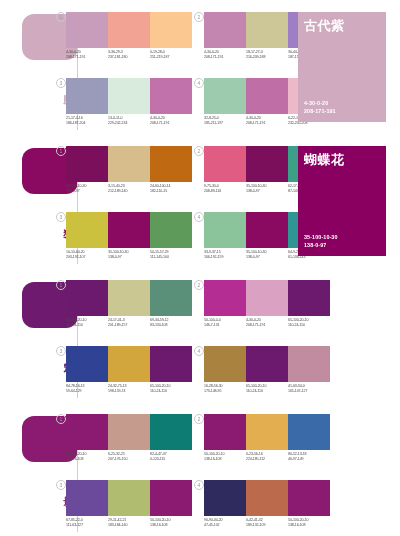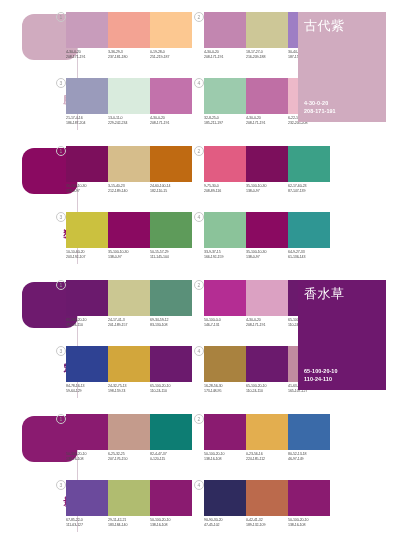--- a/index.html
+++ b/index.html
@@ -63,21 +63,21 @@
   }
 
   
   .card{
     position:absolute;left:298px;top:12px;
     width:88px;height:110px;
   }
   .cardname{
     position:absolute;left:6px;top:6px;
     color:#ffffff;font-size:13px;line-height:15px;
-    font-weight:normal;letter-spacing:0.5px;
+    font-weight:bold;letter-spacing:0.5px;
   }
   .cardcodes{position:absolute;left:6px;bottom:7px;}
   .cardcodes div{
     color:#ffffff;font-size:5.4px;line-height:8px;
     font-weight:bold;letter-spacing:0.1px;white-space:nowrap;
   }
 </style>
 </head>
 <body>
 
@@ -276,20 +276,27 @@
                 <div class="cmyk">35-100-10-30</div>
                 <div class="rgb">138-0-97</div>
               </div>
               <div class="codecell">
                 <div class="cmyk">64-9-27-33</div>
                 <div class="rgb">61-136-143</div>
               </div>
             </div>
           </div>
         </div>
+        <div class="card" style="background: rgb(138, 0, 97);">
+          <div class="cardname">蝴蝶花</div>
+          <div class="cardcodes">
+            <div>35-100-10-30</div>
+            <div>138-0-97</div>
+          </div>
+        </div>
       </div>
       <div class="section">
         <div class="keycol">
           <div class="keyswatch" style="background: rgb(110, 26, 110);"></div>
           <div class="keyline"></div>
           <div class="keylabel" style="color: rgb(110, 26, 110);">魅力</div>
         </div>
         <div class="groups">
           <div class="group g1">
             <div class="gnum">1</div>
@@ -373,27 +380,20 @@
                 <div class="cmyk">65-100-20-10</div>
                 <div class="rgb">110-24-110</div>
               </div>
               <div class="codecell">
                 <div class="cmyk">41-63-34-0</div>
                 <div class="rgb">165-107-127</div>
               </div>
             </div>
           </div>
         </div>
-        <div class="card" style="background: rgb(110, 24, 110);">
-          <div class="cardname">香水草</div>
-          <div class="cardcodes">
-            <div>65-100-20-10</div>
-            <div>110-24-110</div>
-          </div>
-        </div>
       </div>
       <div class="section">
         <div class="keycol">
           <div class="keyswatch" style="background: rgb(138, 27, 112);"></div>
           <div class="keyline"></div>
           <div class="keylabel" style="color: rgb(138, 27, 112);">亲切</div>
         </div>
         <div class="groups">
           <div class="group g1">
             <div class="gnum">1</div>

